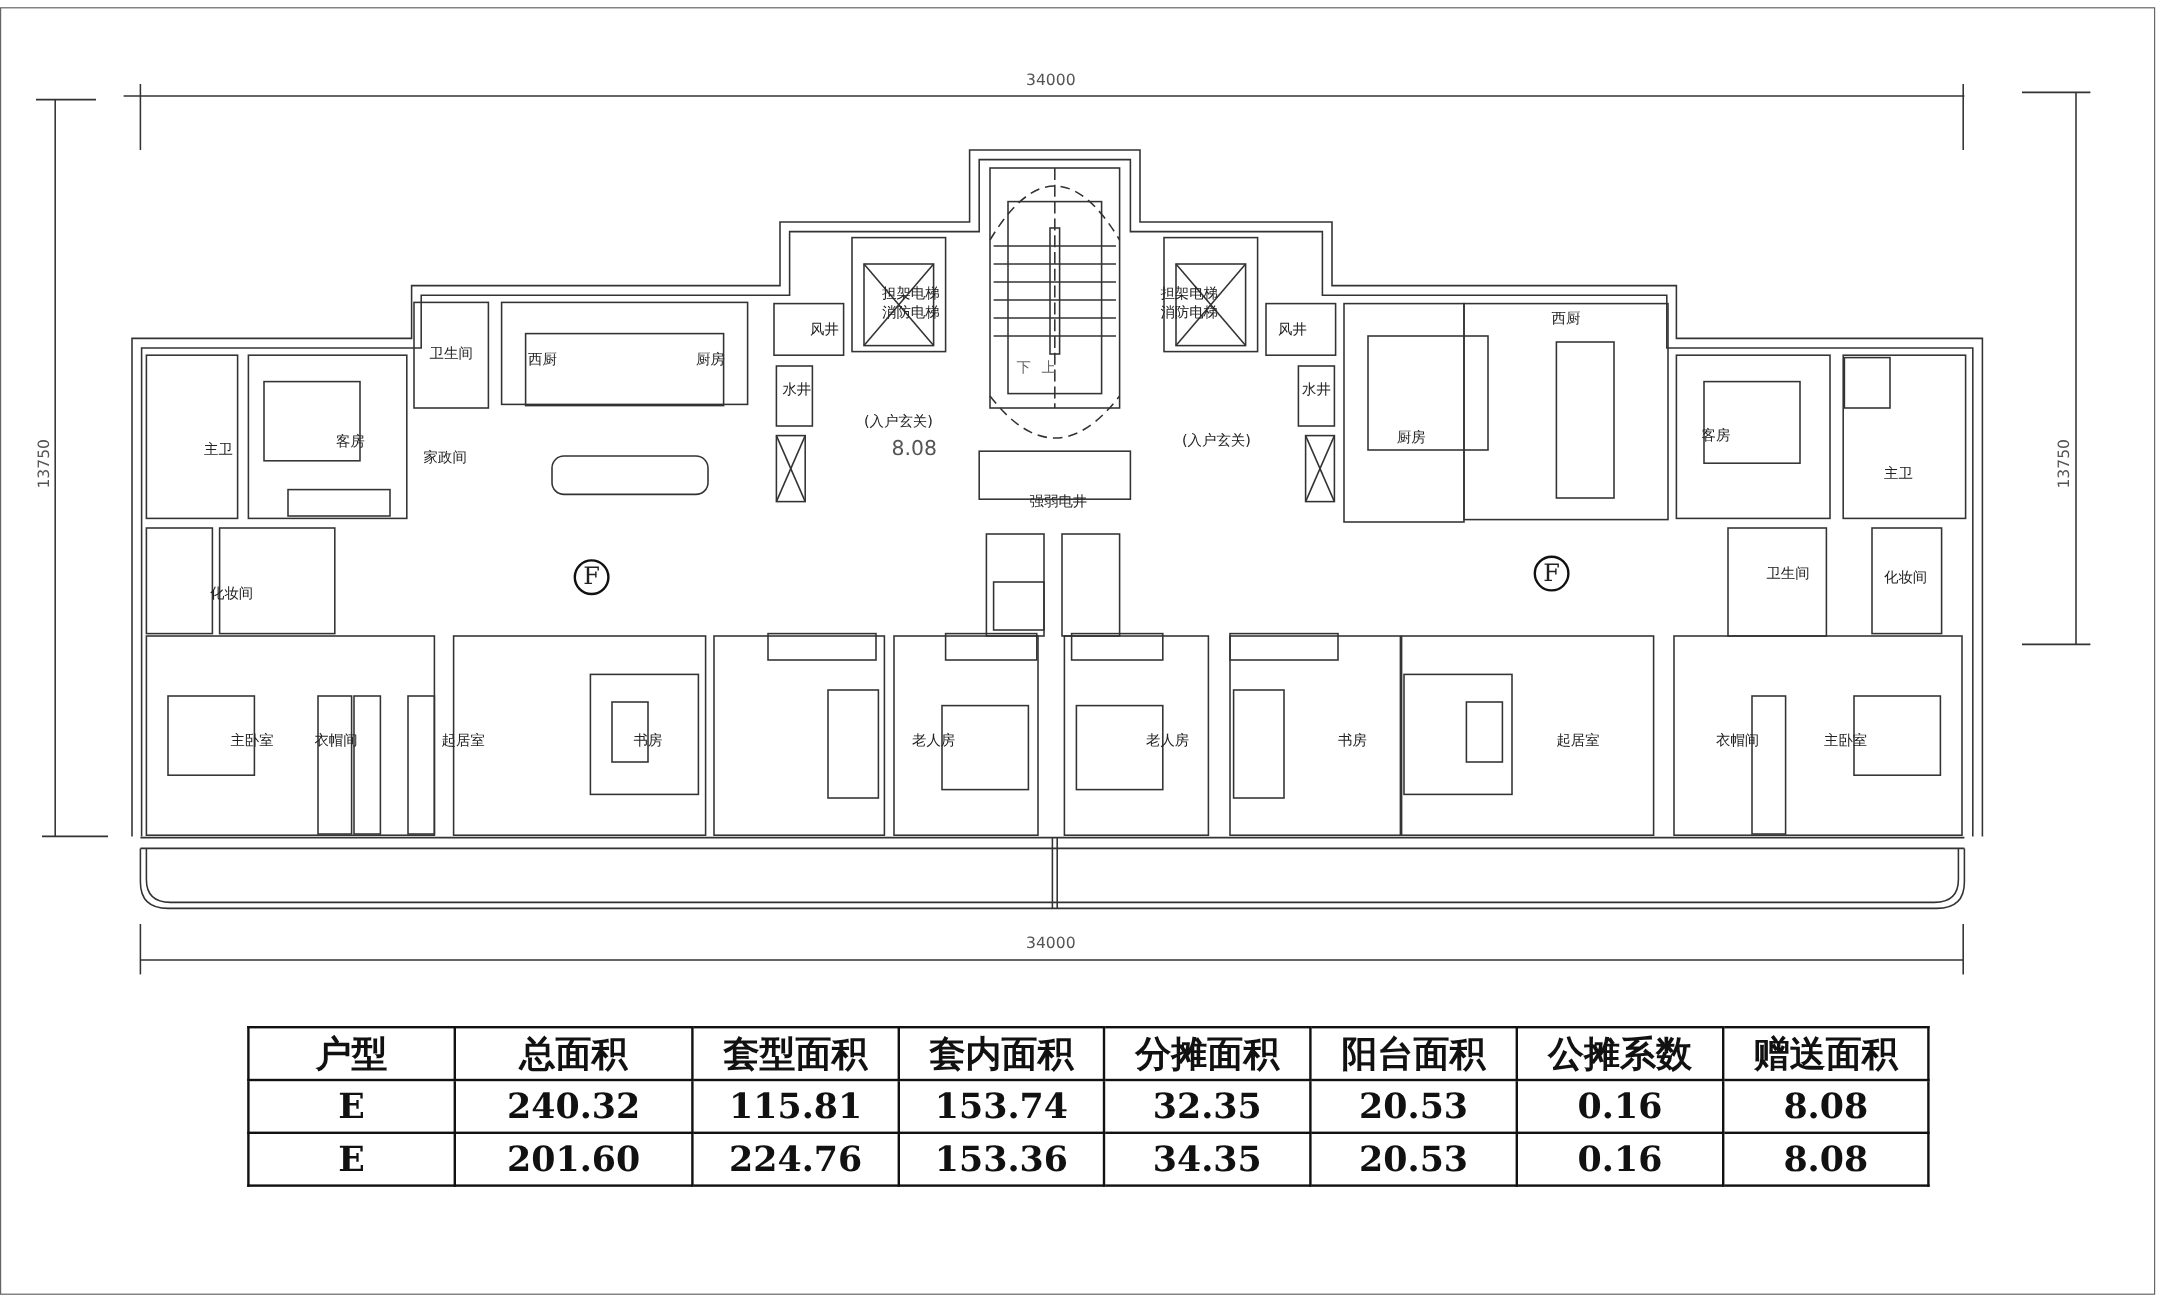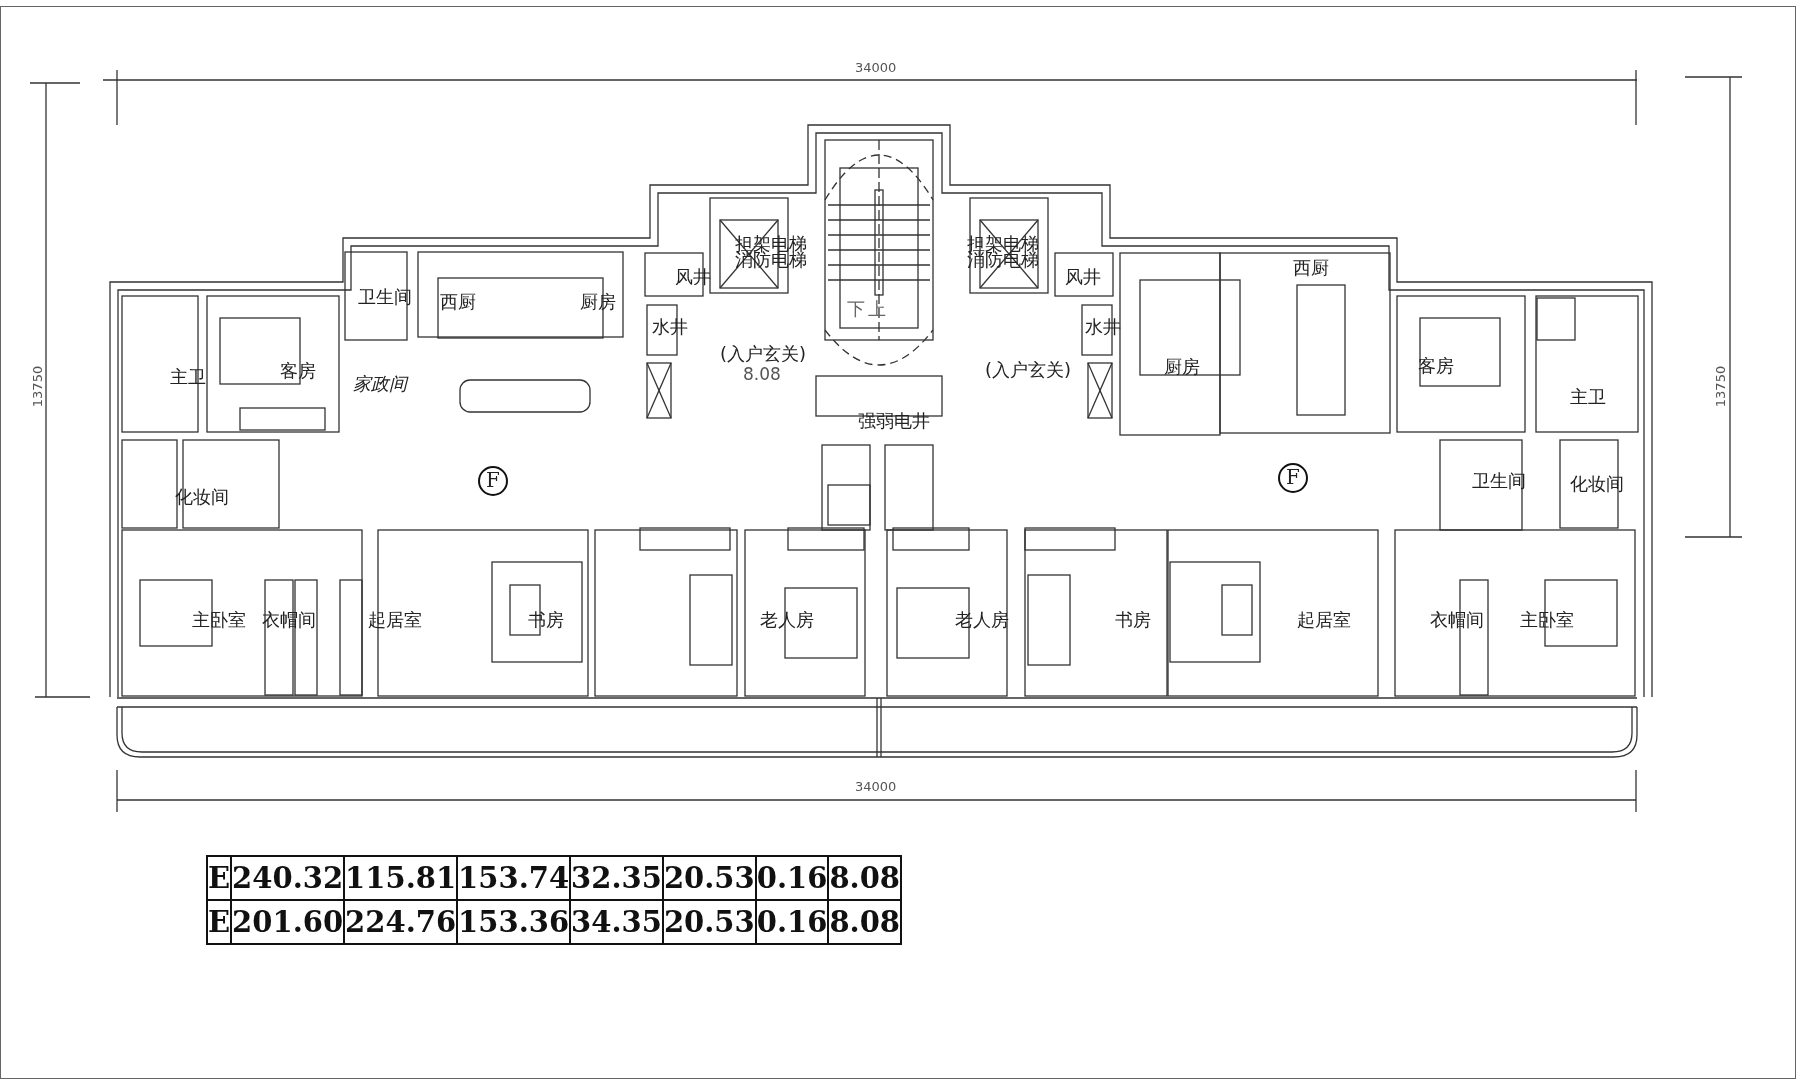--- a/index.html
+++ b/index.html
@@ -1,20 +1,20 @@
 <!DOCTYPE html>
 <html><head>
 <meta charset="utf-8">
 <style>
   html, body { margin:0; padding:0; background:#ffffff; }
   body { width:1800px; height:1083px; position:relative; overflow:hidden; font-family:"DejaVu Sans", sans-serif; }
   #frame { position:absolute; left:0; top:6px; width:1796px; height:1073px; border:1px solid #666; box-sizing:border-box; }
   svg#plan { position:absolute; left:0; top:0; }
   .lbl { position:absolute; font-family:"DejaVu Sans", sans-serif; color:#222; white-space:nowrap; line-height:1; }
-  .room { font-size:18px; }
+  .room { font-size:12px; }
   .dim { font-size:13px; color:#555; }
   .dimv { font-size:13px; color:#555; transform:rotate(-90deg); transform-origin:center; }
   .grid { font-size:20px; font-family:"DejaVu Serif", serif; }
   table#area { position:absolute; left:206px; top:855px; border-collapse:collapse; font-family:"DejaVu Serif", serif; font-weight:bold; }
   table#area td, table#area th { border:2px solid #111; text-align:center; color:#111; height:42px; padding:0; }
   table#area th { font-size:30px; }
   table#area td { font-size:29px; }
 </style>
 </head>
 <body>
@@ -178,21 +178,21 @@
 <div class="lbl room" style="left:720px;top:345px;">(入户玄关)</div>
 <div class="lbl" style="left:743px;top:366px;font-size:17px;color:#555;">8.08</div>
 <div class="lbl room" style="left:985px;top:361px;">(入户玄关)</div>
 <div class="lbl room" style="left:858px;top:412px;">强弱电井</div>
 
 <div class="lbl room" style="left:170px;top:368px;">主卫</div>
 <div class="lbl room" style="left:280px;top:362px;">客房</div>
 <div class="lbl room" style="left:358px;top:288px;">卫生间</div>
 <div class="lbl room" style="left:440px;top:293px;">西厨</div>
 <div class="lbl room" style="left:580px;top:293px;">厨房</div>
-<div class="lbl room" style="left:353px;top:375px;font-style:italic;">家政间</div>
+<div class="lbl room" style="left:353px;top:375px;">家政间</div>
 <div class="lbl room" style="left:175px;top:488px;">化妆间</div>
 <div class="lbl room" style="left:192px;top:611px;">主卧室</div>
 <div class="lbl room" style="left:262px;top:611px;">衣帽间</div>
 <div class="lbl room" style="left:368px;top:611px;">起居室</div>
 <div class="lbl room" style="left:528px;top:611px;">书房</div>
 <div class="lbl room" style="left:760px;top:611px;">老人房</div>
 <div class="lbl grid" style="left:486px;top:470px;">F</div>
 
 <div class="lbl room" style="left:1293px;top:259px;">西厨</div>
 <div class="lbl room" style="left:1164px;top:358px;">厨房</div>
@@ -202,20 +202,30 @@
 <div class="lbl room" style="left:1570px;top:475px;">化妆间</div>
 <div class="lbl room" style="left:955px;top:611px;">老人房</div>
 <div class="lbl room" style="left:1115px;top:611px;">书房</div>
 <div class="lbl room" style="left:1297px;top:611px;">起居室</div>
 <div class="lbl room" style="left:1430px;top:611px;">衣帽间</div>
 <div class="lbl room" style="left:1520px;top:611px;">主卧室</div>
 <div class="lbl grid" style="left:1286px;top:467px;">F</div>
 
 <table id="area">
   <tbody>
+      <tr>
+    <th style="width:170px">户型</th>
+    <th style="width:196px">总面积</th>
+    <th style="width:170px">套型面积</th>
+    <th style="width:169px">套内面积</th>
+    <th style="width:170px">分摊面积</th>
+    <th style="width:170px">阳台面积</th>
+    <th style="width:170px">公摊系数</th>
+    <th style="width:169px">赠送面积</th>
+  </tr>
   <tr>
     <td>E</td>
     <td>240.32</td>
     <td>115.81</td>
     <td>153.74</td>
     <td>32.35</td>
     <td>20.53</td>
     <td>0.16</td>
     <td>8.08</td>
   </tr>

